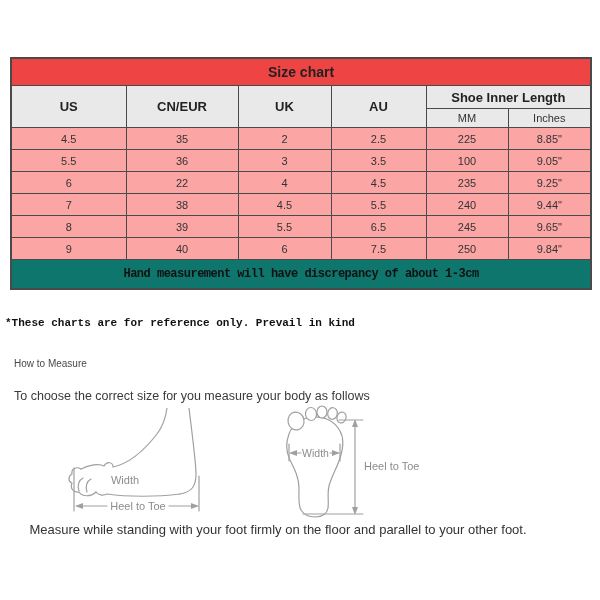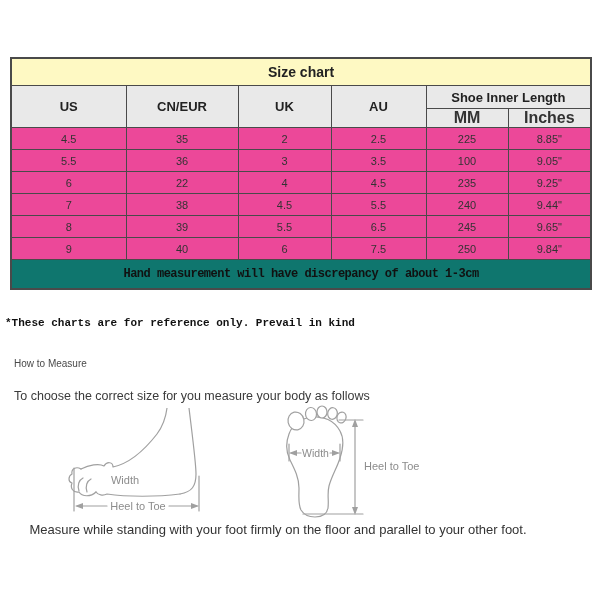--- a/index.html
+++ b/index.html
@@ -3,25 +3,25 @@
 <meta charset="utf-8">
 <style>
   html,body{margin:0;padding:0;background:#fff;}
   .canvas{position:relative;width:600px;height:600px;background:#ffffff;overflow:hidden;
           font-family:"Liberation Sans",sans-serif;color:#333;}
   
   table.size-table{position:absolute;left:10px;top:57px;width:580px;border-collapse:collapse;
                    table-layout:fixed;border:2px solid #4a4a4a;}
   table.size-table td,table.size-table th{border:1px solid #4a4a4a;text-align:center;
                    vertical-align:middle;padding:0;overflow:hidden;}
-  tr.title-row td{height:26px;font-size:14px;font-weight:bold;background:#fef9c3;color:#222;}
+  tr.title-row td{height:26px;font-size:14px;font-weight:bold;background:#ef4444;color:#222;}
   tr.head-row th,tr.subhead-row th{background:#e9e9e9;}
   tr.head-row th{height:22px;font-size:13px;font-weight:bold;color:#222;}
-  tr.subhead-row th{height:18px;font-size:16px;font-weight:bold;color:#333;}
-  tr.data-row td{height:21px;font-size:11px;color:#333;background:#ec4899;}
+  tr.subhead-row th{height:18px;font-size:11px;font-weight:normal;color:#333;}
+  tr.data-row td{height:21px;font-size:11px;color:#333;background:#fca5a5;}
   tr.footer-row td{height:28px;background:#0f766e;color:#111;
                    font-family:"Liberation Mono","DejaVu Sans Mono",monospace;
                    font-weight:bold;font-size:12px;letter-spacing:-0.5px;}
   
   .ref-note{position:absolute;left:5px;top:317px;
             font-family:"Liberation Mono","DejaVu Sans Mono",monospace;
             font-weight:bold;font-size:11px;letter-spacing:0;color:#111;text-align:center;}
   .how-heading{position:absolute;left:14px;top:358px;font-size:10px;color:#4a4a4a;}
   .intro{position:absolute;left:14px;top:389px;font-size:12.5px;color:#3a3a3a;}
   .bottom-note{position:absolute;left:0;top:522px;width:556px;text-align:center;

